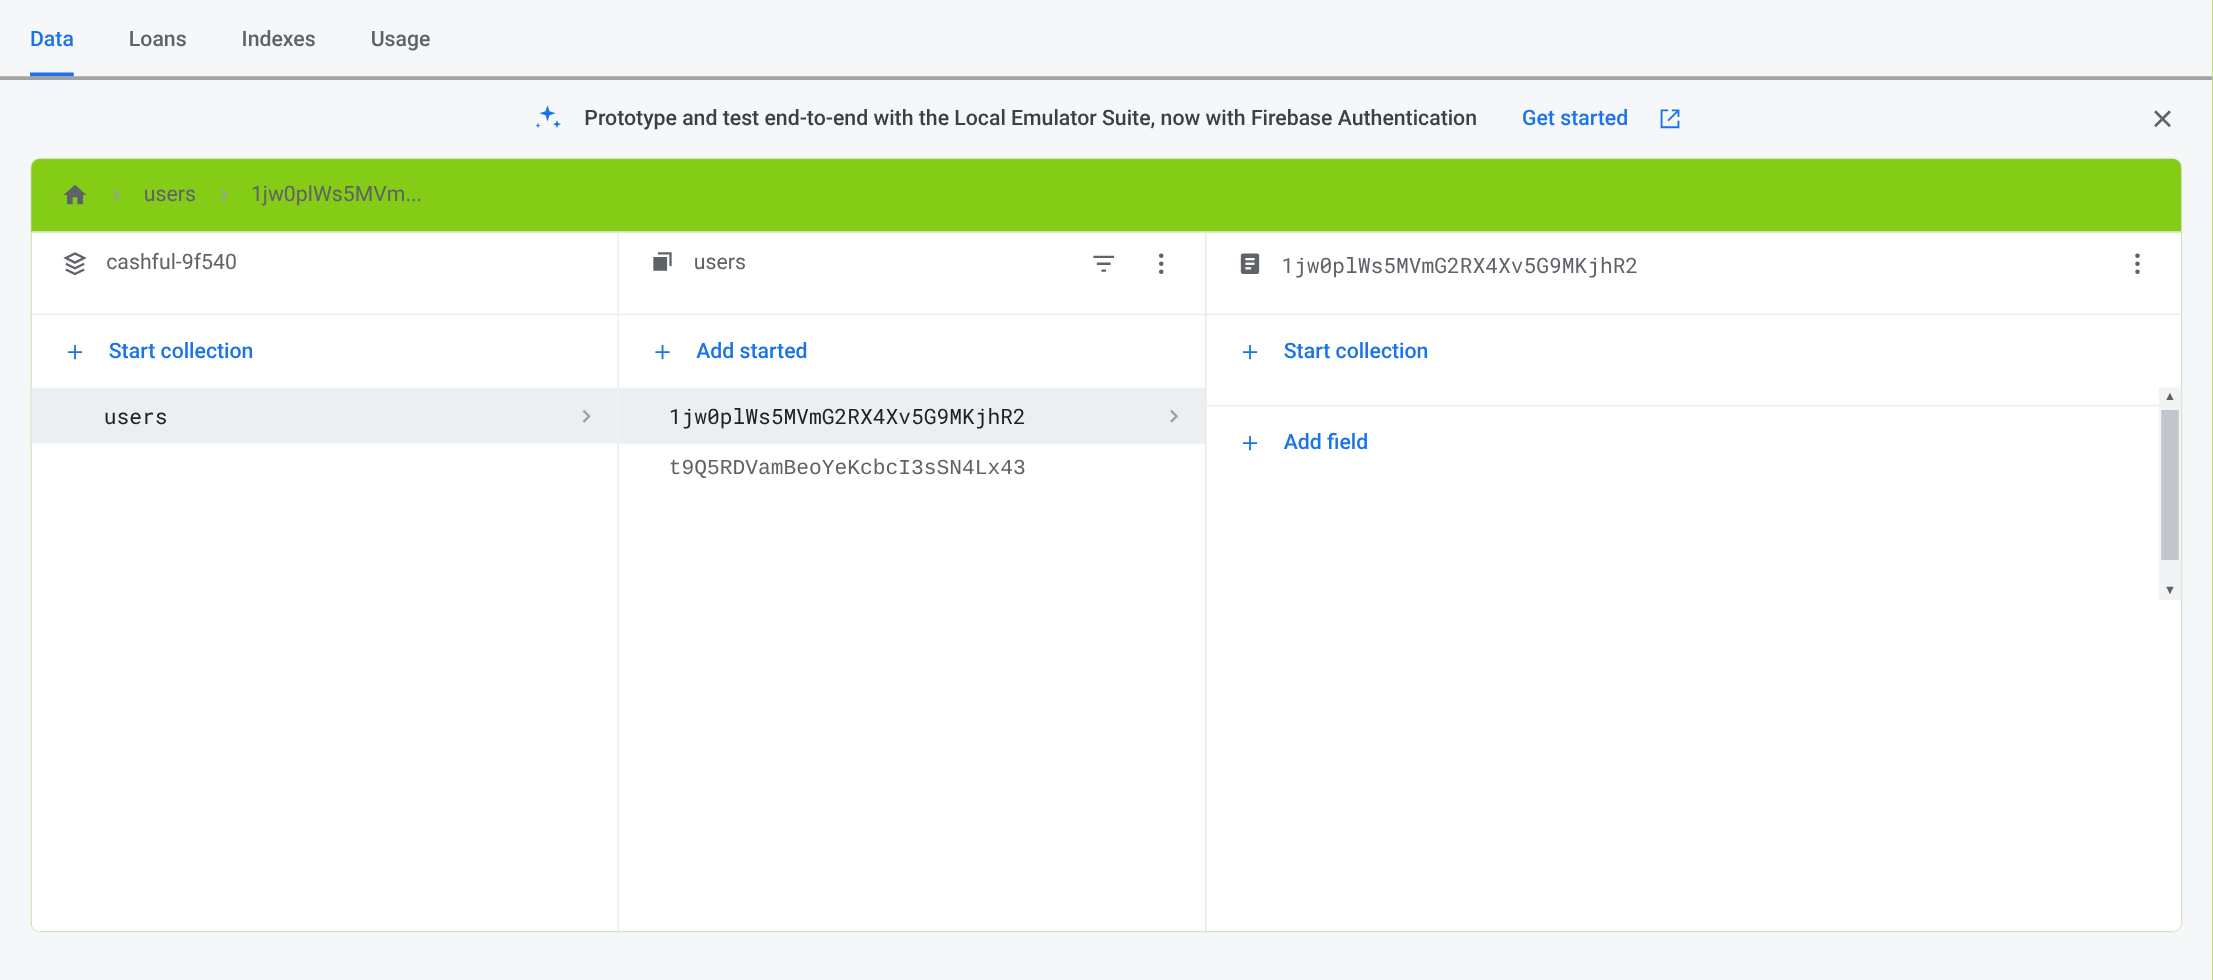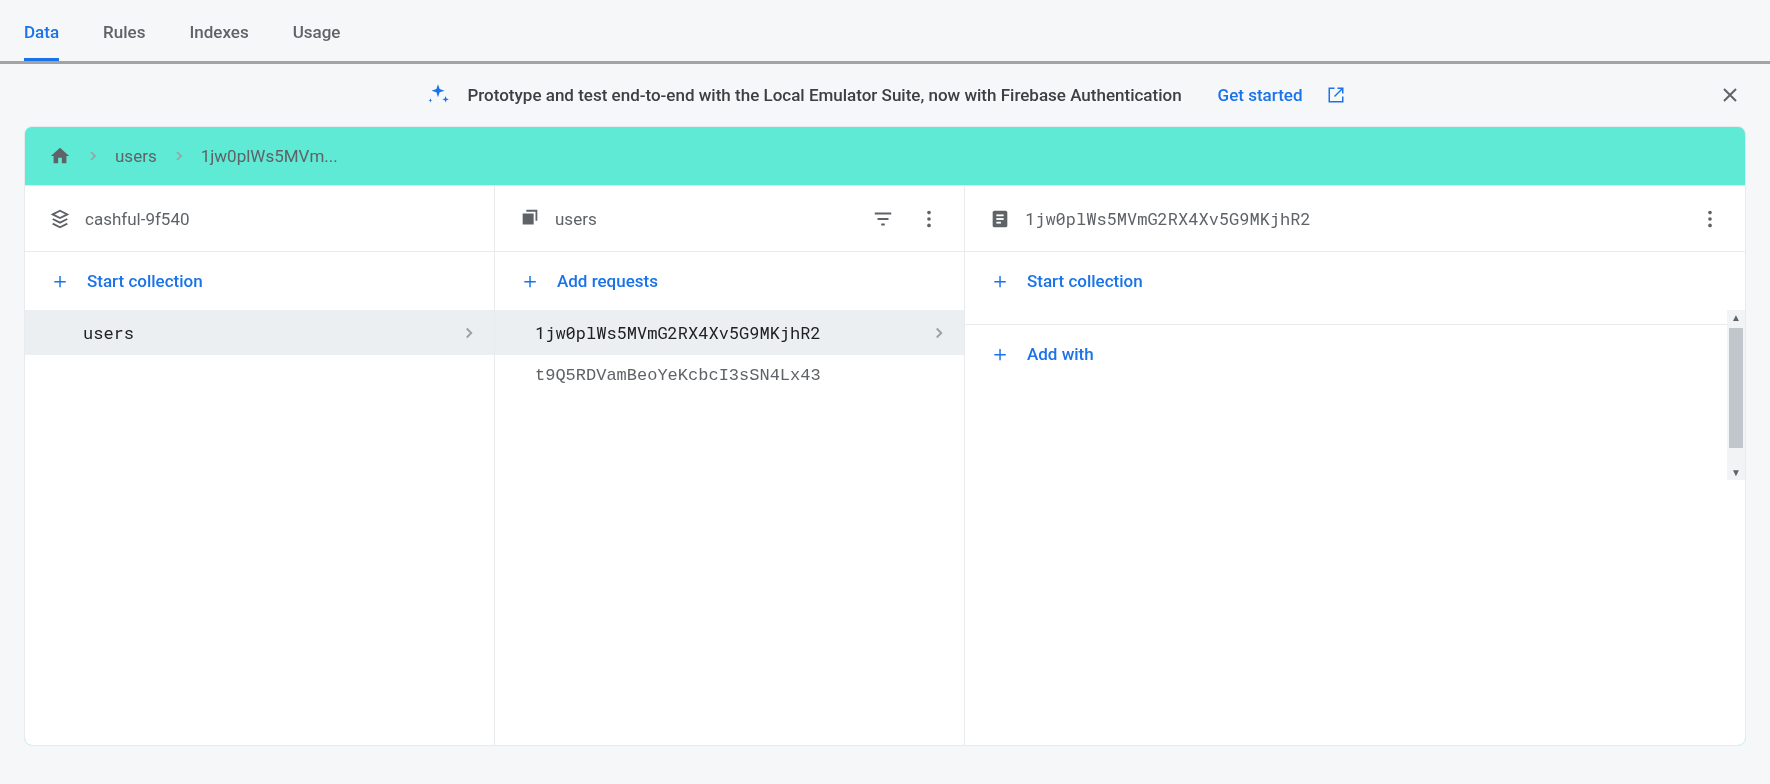--- a/index.html
+++ b/index.html
@@ -36,21 +36,21 @@
     position: relative;
     text-align: right;
   }
   .banner-inner { display:flex; align-items:center; margin:0 auto; gap:16px; }
   .sparkle { color:#1a73e8; }
   .banner-text { font-size: 17px; color:#3c4043; font-weight:500; }
   .get-started { color:#1a73e8; font-weight:500; font-size:17px; display:inline-flex; align-items:center; gap:24px; cursor:pointer; margin-left:20px;}
   .close-banner { position:absolute; right:28px; top:50%; transform:translateY(-50%); cursor:pointer; color:#5f6368;}
   
   .db-panel {
-    background:#5eead4;
+    background:#84cc16;
     margin: 0 24px 24px 24px;
     border:1px solid #e8eaed;
     border-radius:8px;
     overflow:hidden;
   }
   .breadcrumb {
     display:flex;
     align-items:center;
     gap:14px;
     padding:18px 24px;
@@ -67,21 +67,20 @@
     border-right:1px solid #e8eaed;
     display:flex;
     flex-direction:column;
     background:#fff;
   }
   .col1 { width: 470px; }
   .col2 { width: 470px; }
   .col3 { flex:1; border-right:none;}
   .col-header {
     display:flex;
-    align-items:center;
     gap:14px;
     padding:14px 24px;
     border-bottom:1px solid #e8eaed;
     color:#5f6368;
     font-size:17px;
     height:66px;
   }
   .col-header .spacer { flex:1; }
   .icon-btn { color:#5f6368; cursor:pointer; }
   .action-row {
@@ -142,21 +141,21 @@
   .scroll-arrow { position:absolute; left:0; right:0; text-align:center; color:#5f6368; font-size:10px;}
   .scroll-arrow.up { top:2px; }
   .scroll-arrow.down { bottom:2px; }
   svg { display:block; }
 </style>
 </head>
 <body>
 
 <div class="tabs">
   <div class="tab active">Data</div>
-  <div class="tab">Rules</div>
+  <div class="tab">Loans</div>
   <div class="tab">Indexes</div>
   <div class="tab">Usage</div>
 </div>
 
 <div class="banner">
   <div class="banner-inner">
     <span class="sparkle">
       <svg width="26" height="26" viewBox="0 0 24 24" fill="#1a73e8">
           <path d="M12 2l1.5 4.5L18 8l-4.5 1.5L12 14l-1.5-4.5L6 8l4.5-1.5L12 2zM19 13l.8 2.2L22 16l-2.2.8L19 19l-.8-2.2L16 16l2.2-.8L19 13zM5 15l.6 1.6L7 17l-1.4.4L5 19l-.6-1.6L3 17l1.4-.4L5 15z"></path>
         </svg>
@@ -246,21 +245,21 @@
         <span class="icon-btn" style="margin-left:10px;">
           <svg width="22" height="22" viewBox="0 0 24 24" fill="#5f6368">
               <circle cx="12" cy="5" r="2"></circle>
               <circle cx="12" cy="12" r="2"></circle>
               <circle cx="12" cy="19" r="2"></circle>
             </svg>
         </span>
       </div>
       <div class="action-row">
         <span class="plus">＋</span>
-        <span>Add requests</span>
+        <span>Add started</span>
       </div>
       <div class="list">
         <div class="list-item selected" style="padding-left:40px;">
           <span>1jw0plWs5MVmG2RX4Xv5G9MKjhR2</span>
           <span class="chev-right">
             <svg width="18" height="18" viewBox="0 0 24 24" fill="none" stroke="#9aa0a6" stroke-width="2.5">
                 <path d="M9 18l6-6-6-6"></path>
               </svg>
           </span>
         </div>
@@ -297,18 +296,18 @@
         </div>
         <div class="subcollections">
           <div class="scrollbar">
             <div class="scroll-arrow up">▲</div>
             <div class="thumb"></div>
             <div class="scroll-arrow down">▼</div>
           </div>
         </div>
         <div class="action-row">
           <span class="plus">＋</span>
-          <span>Add with</span>
+          <span>Add field</span>
         </div>
       </div>
     </div>
   </div>
 </div>
 
 </body></html>

